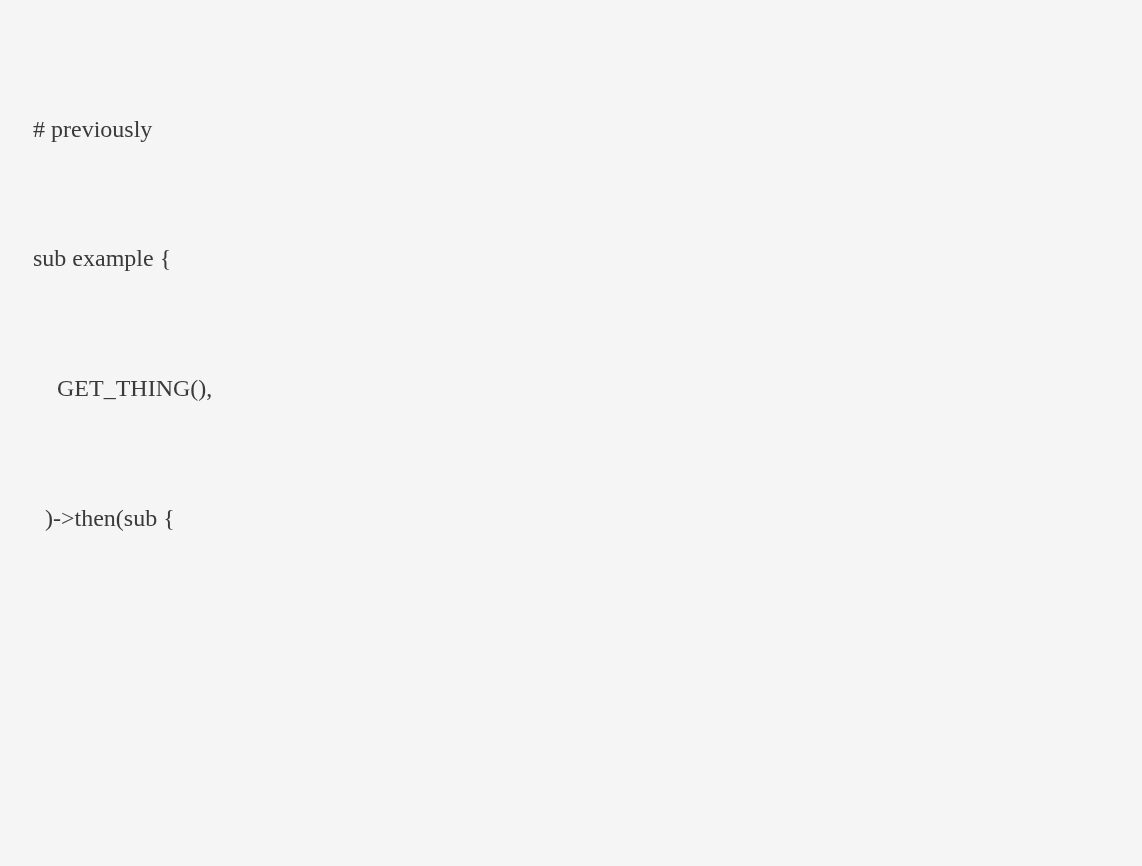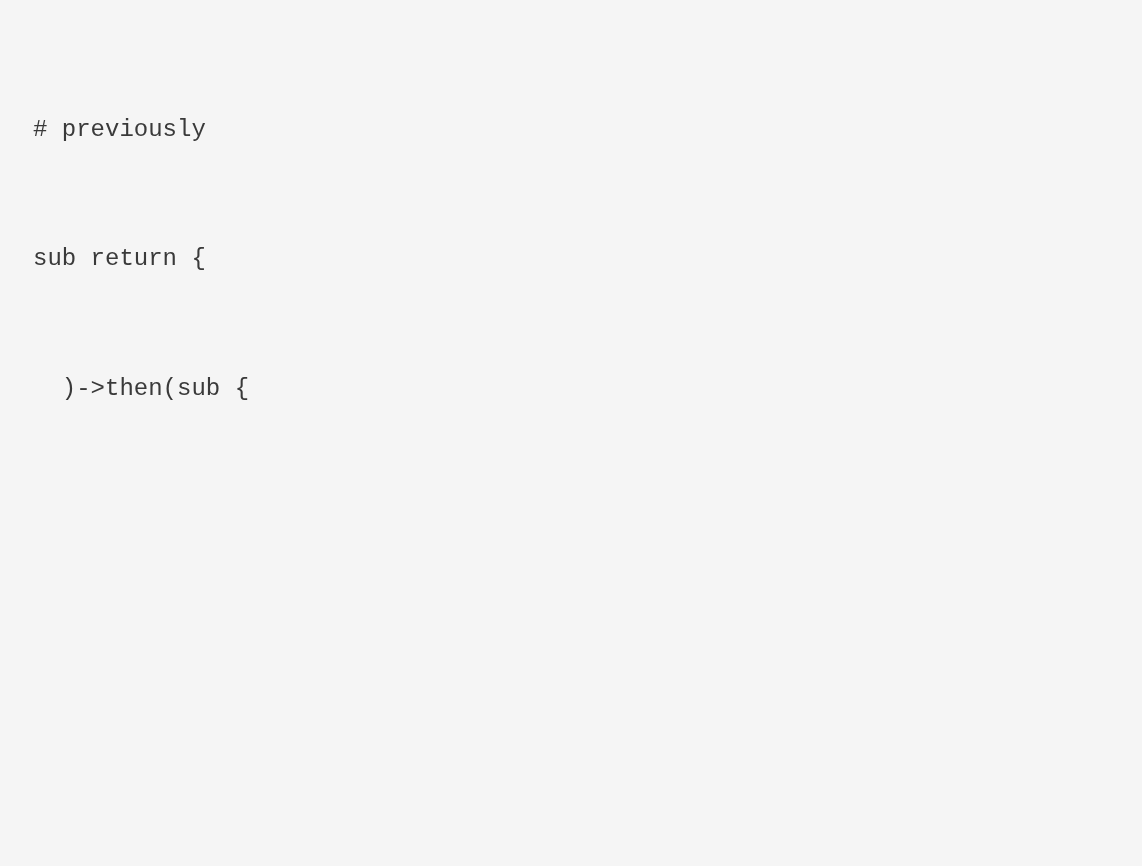--- a/index.html
+++ b/index.html
@@ -10,38 +10,39 @@
     width: 1142px;
     height: 866px;
     background: var(--page-bg, #f5f5f5);
     overflow: hidden;
   }
   .code-block {
     box-sizing: border-box;
     width: 1142px;
     height: 866px;
     padding: 21px 33px;
-    font-family: Liberation Mono, monospace;
+    font-family: Liberation Serif, serif;
     font-size: 24px;
     line-height: 43.3px;
     color: var(--code-fg, #3a3a3a);
     white-space: pre;
     overflow: hidden;
   }
   .code-line {
     min-height: 43.3px;
     white-space: pre;
   }
 </style>
 </head>
 <body>
 
 <div class="code-block">
   <div class="code-line"># previously</div>
-  <div class="code-line">sub return {</div>
+  <div class="code-line">sub example {</div>
+  <div class="code-line">    GET_THING(),</div>
   <div class="code-line">  )-&gt;then(sub {</div>
   
   
   
   
   
   
   
   
   

